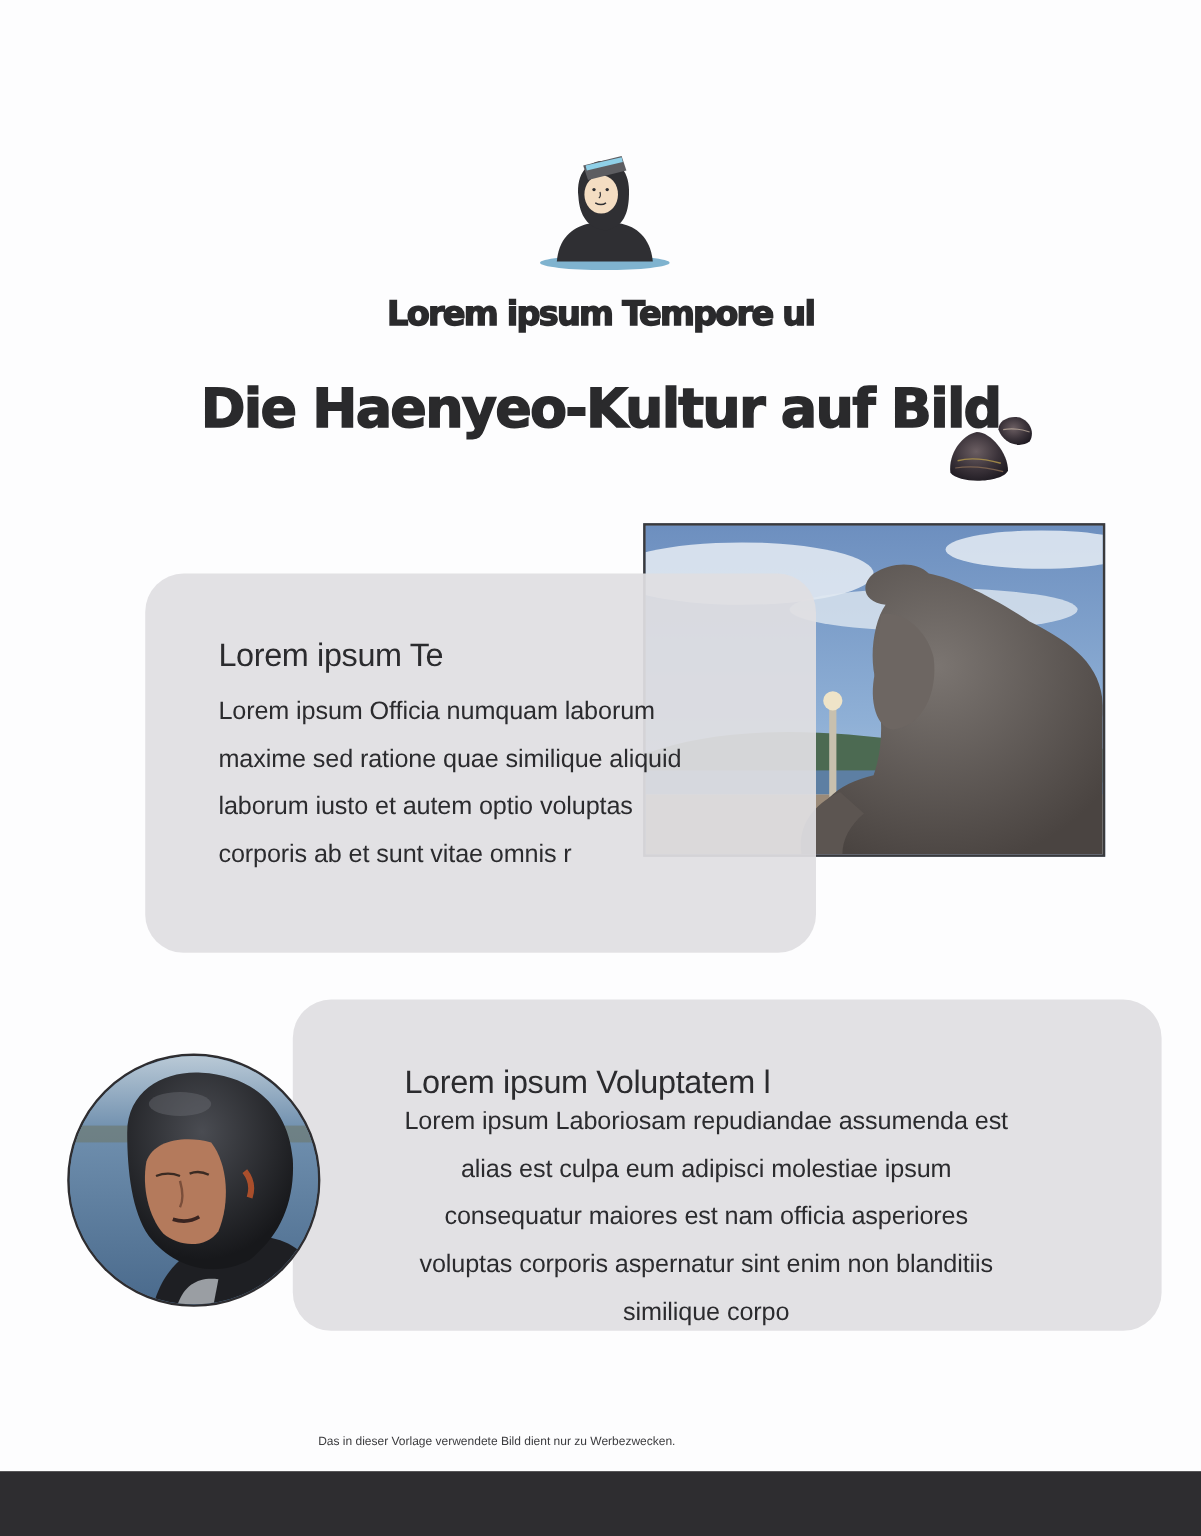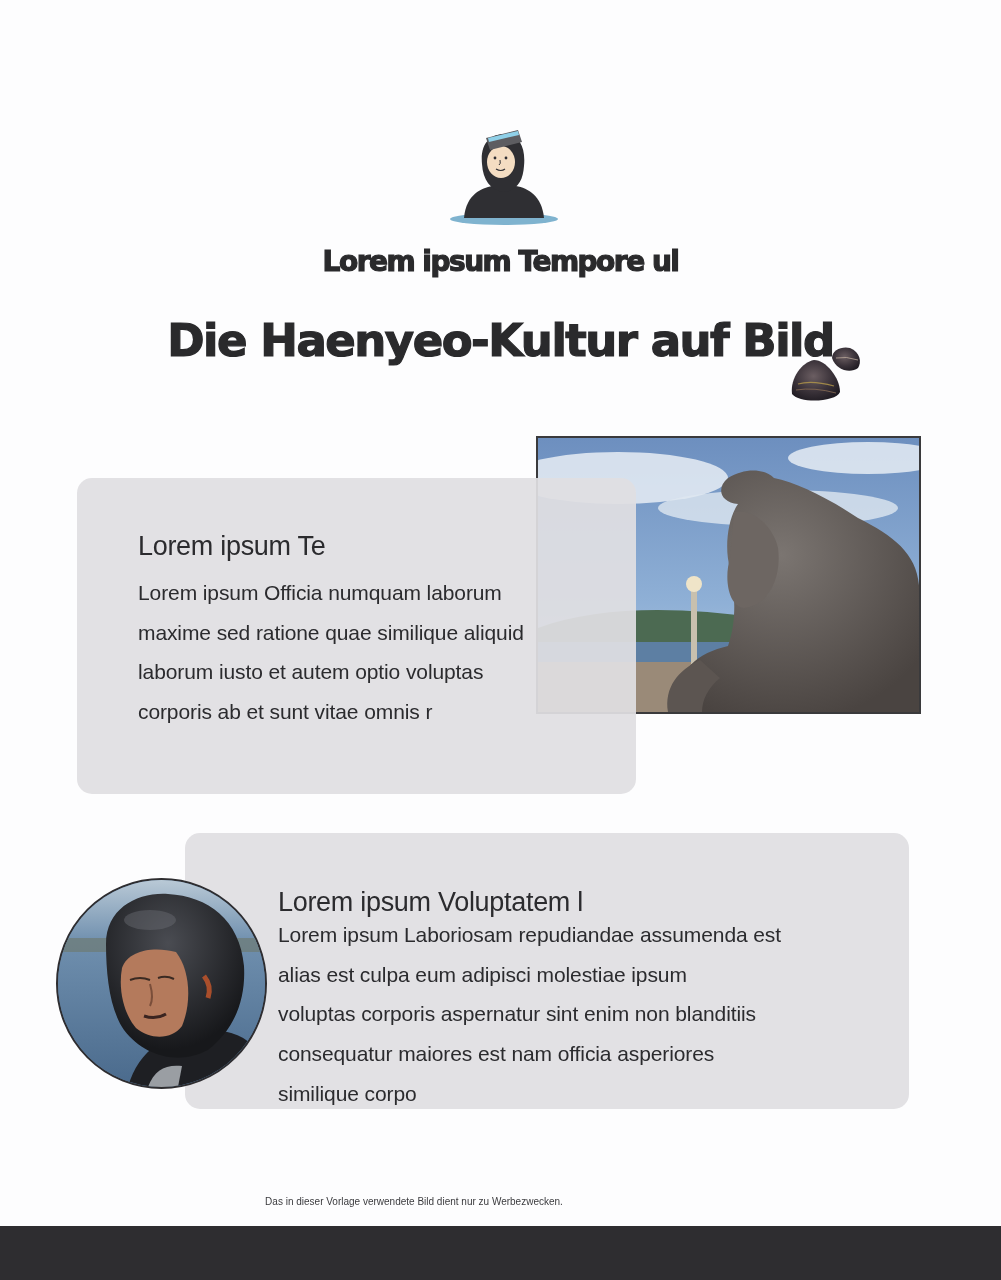--- a/index.html
+++ b/index.html
@@ -33,24 +33,25 @@
     .photo-frame {
       position: absolute; left: 536px; top: 436px; width: 385px; height: 278px;
       border: 2px solid #3a3a3c; overflow: hidden;
       background: #7f95b3;
     }
     .photo-frame svg { display: block; width: 100%; height: 100%; }
 
     .card {
       position: absolute;
       background: rgba(224, 223, 226, 0.93);
-      border-radius: 15px;
+      border-radius: 32px;
+      margin-left: 44px;
     }
     .card-1 { left: 77px; top: 478px; width: 559px; height: 316px; }
-    .card-2 { left: 185px; top: 833px; width: 724px; height: 276px; background: #e2e1e4; }
+    .card-2 { left: 200px; top: 833px; width: 724px; height: 276px; background: #e2e1e4; text-align: center; }
 
     .card-heading {
       position: absolute; font-size: 27px; line-height: 34px; color: #2b2b2e;
       font-family: "Liberation Sans", sans-serif; letter-spacing: -0.3px;
       white-space: nowrap;
     }
     .card-body {
       position: absolute; font-size: 21px; line-height: 39.7px; color: #2b2b2e;
       font-family: "Liberation Sans", sans-serif; letter-spacing: -0.1px;
     }
@@ -172,22 +173,22 @@
     <span class="line">corporis ab et sunt vitae omnis r</span>
   </div>
 </div>
 
 <div class="card card-2">
   <div class="card-heading">Lorem ipsum Voluptatem l</div>
   <div class="card-body-clip">
     <div class="card-body">
       <span class="line">Lorem ipsum Laboriosam repudiandae assumenda est</span>
       <span class="line">alias est culpa eum adipisci molestiae ipsum</span>
+      <span class="line">consequatur maiores est nam officia asperiores</span>
       <span class="line">voluptas corporis aspernatur sint enim non blanditiis</span>
-      <span class="line">consequatur maiores est nam officia asperiores</span>
       <span class="line">similique corpo</span>
     </div>
   </div>
 </div>
 
 <div class="portrait">
   <svg viewBox="0 0 207 207">
     <defs>
       <linearGradient id="sea" x1="0" y1="0" x2="0" y2="1">
         <stop offset="0%" stop-color="#b9c9d6"></stop>

